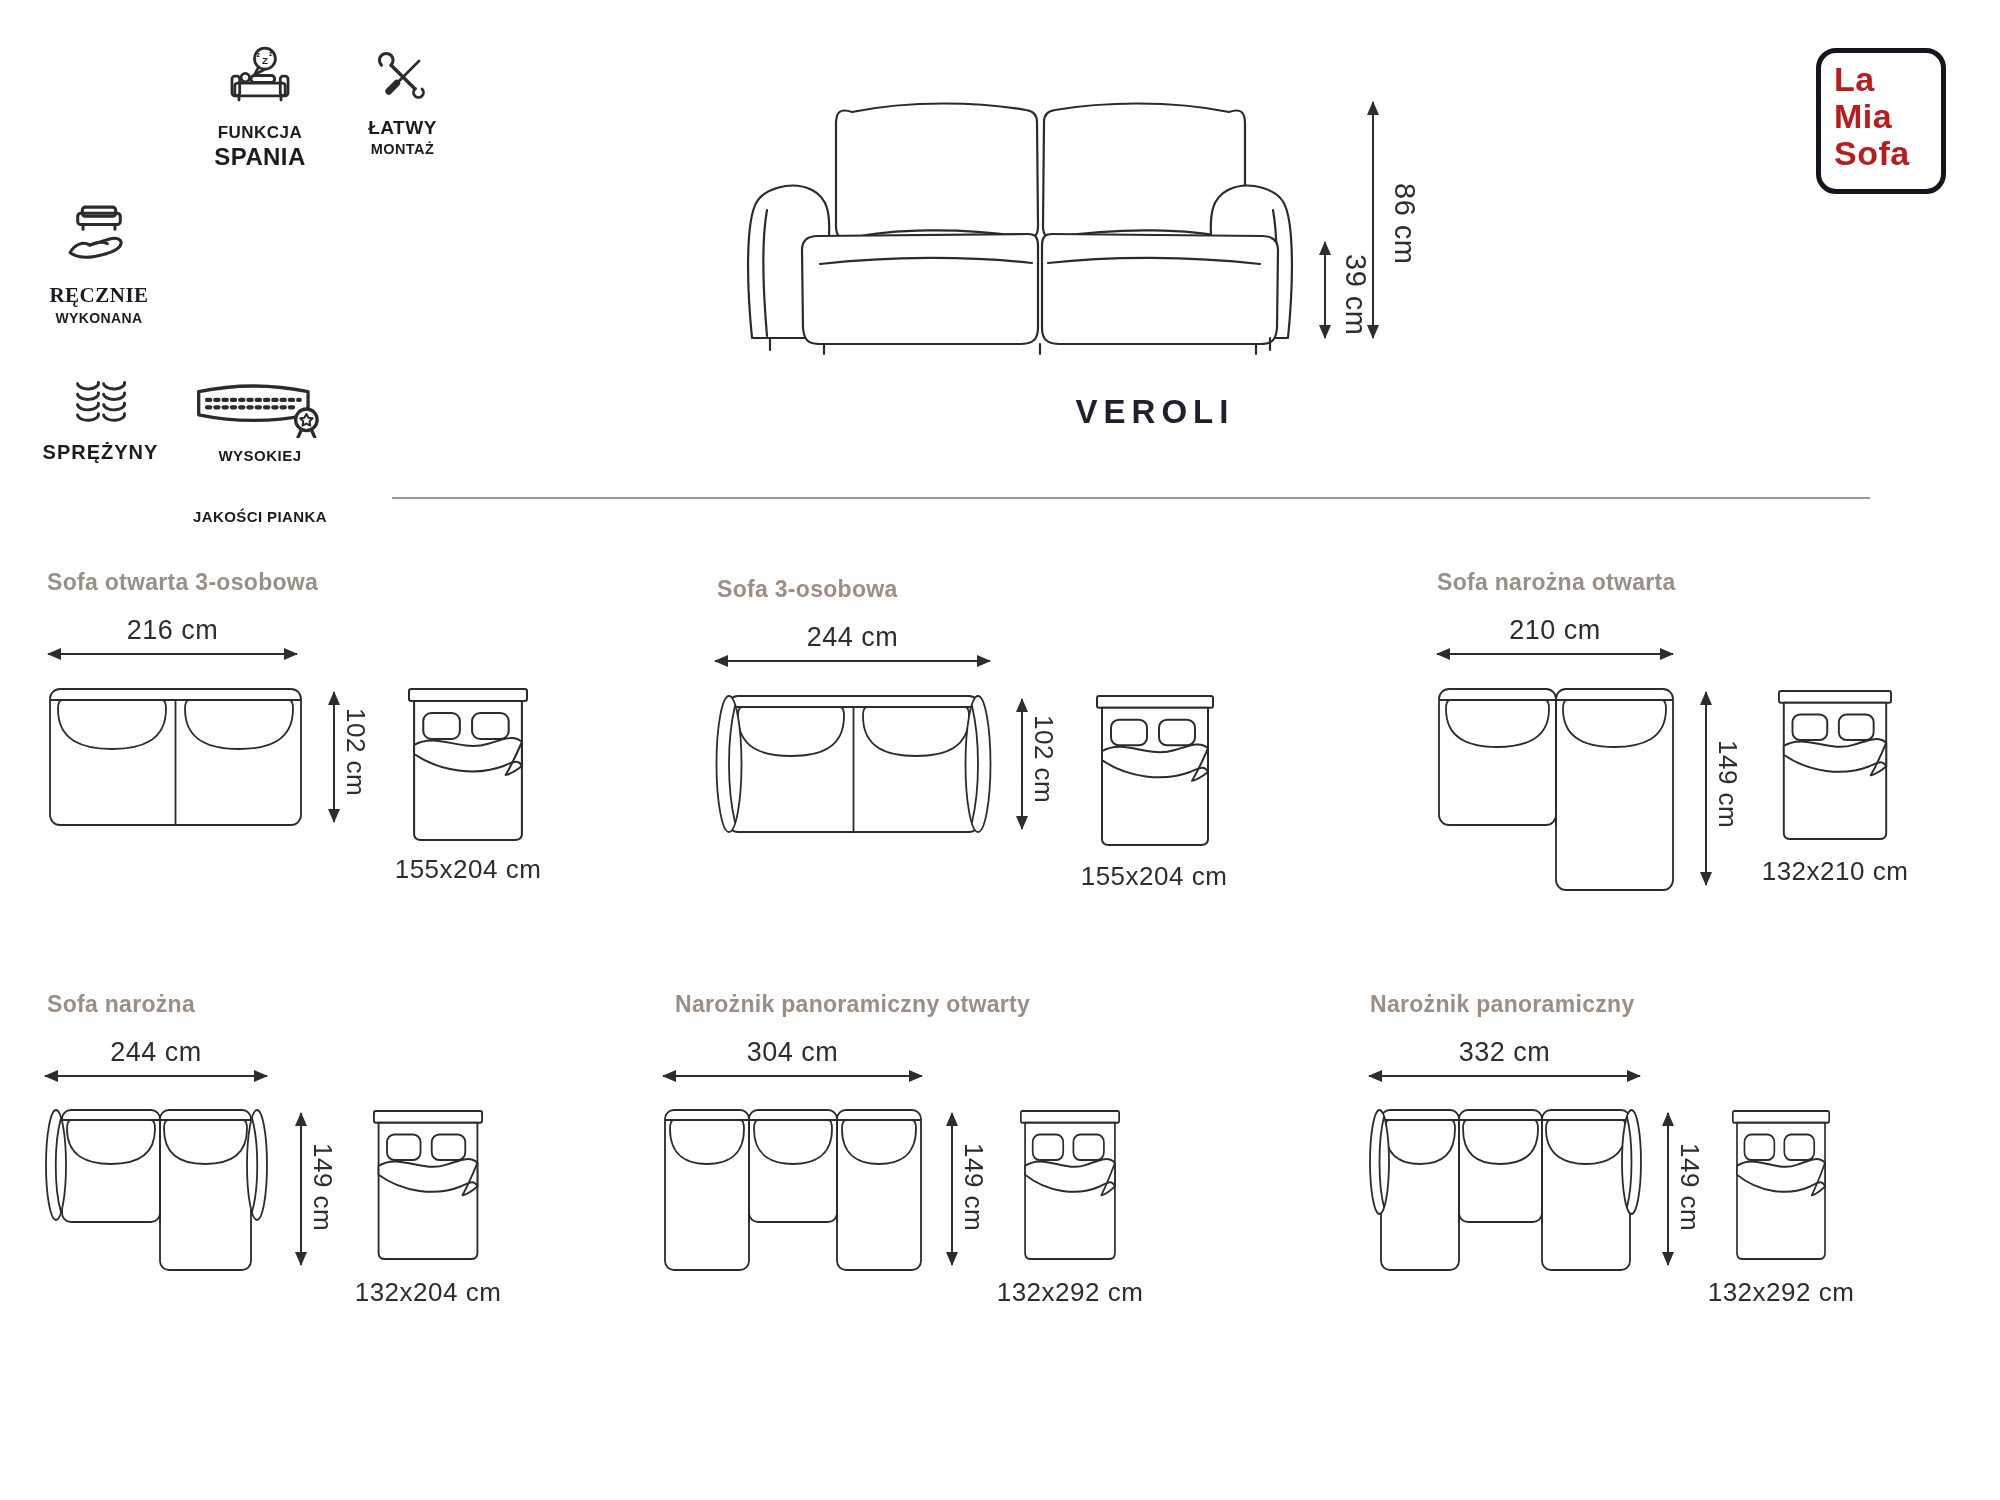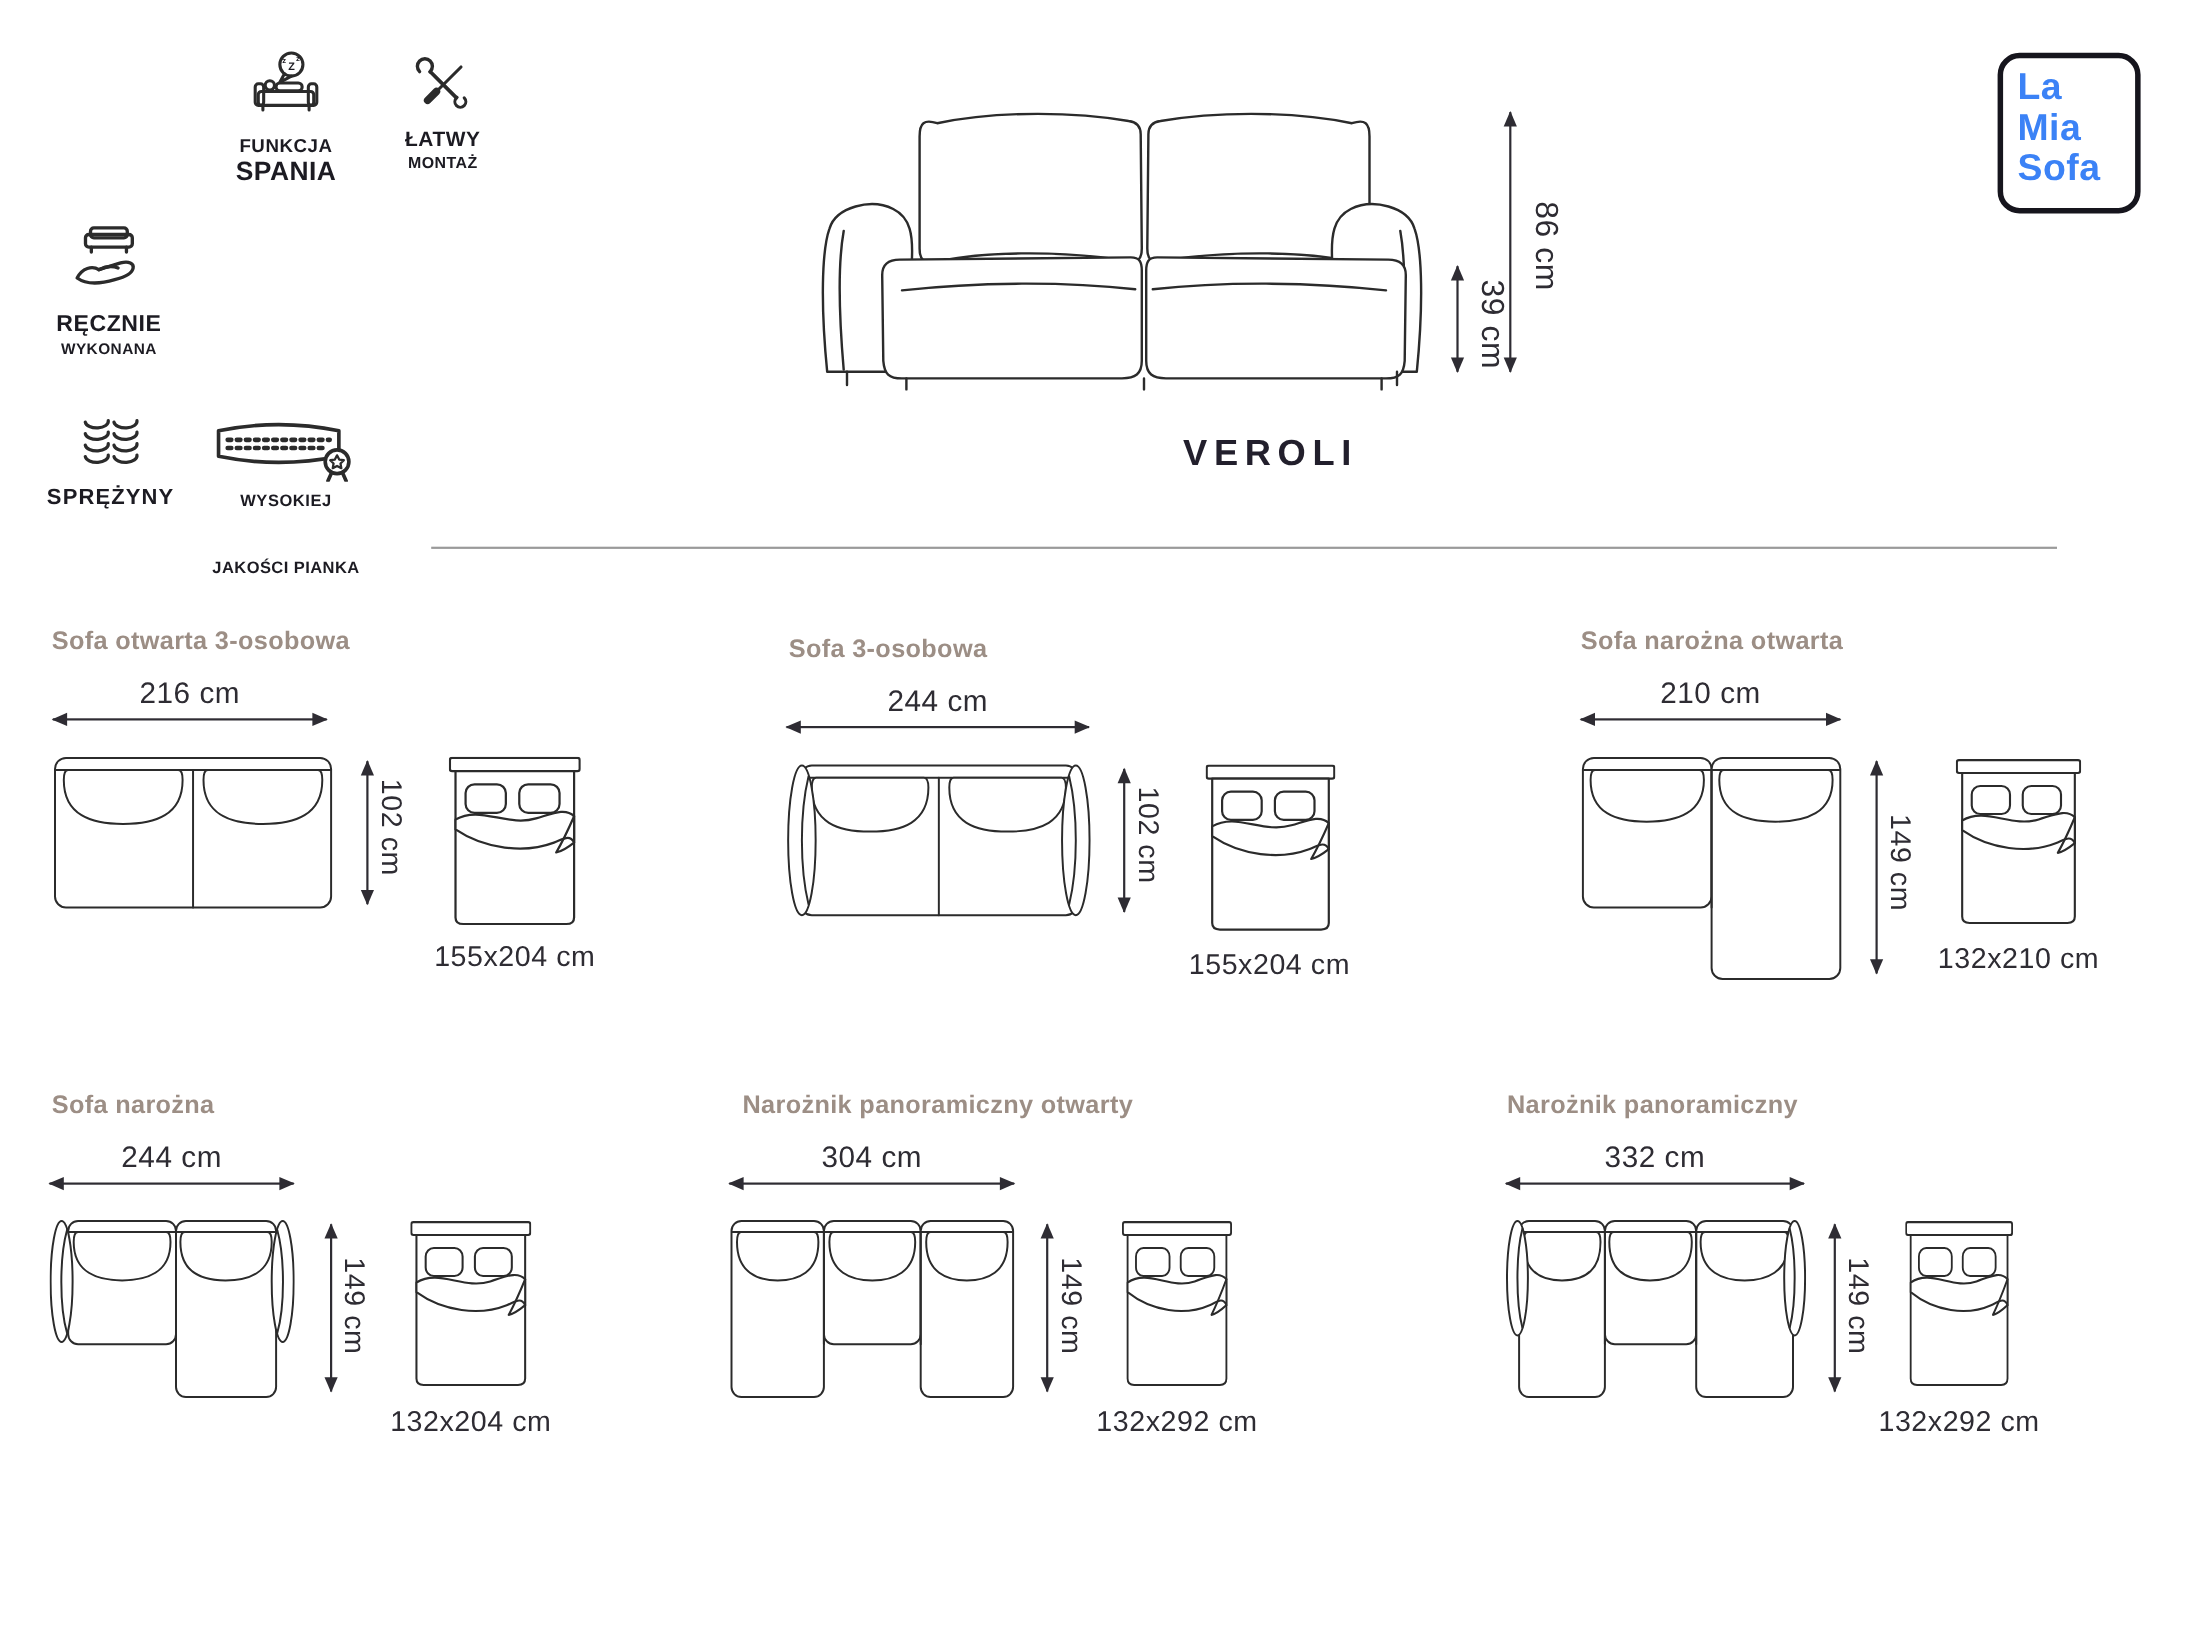--- a/index.html
+++ b/index.html
@@ -13,29 +13,29 @@
   .fillw   { fill:#fff; }
 
   
   .feature { position:absolute; text-align:center; color:#1c1b22; }
   .feature svg { margin:0 auto; }
   .f-l1 { font-weight:700; letter-spacing:.5px; margin-top:9px; }
   .f-l2 { font-weight:600; letter-spacing:.4px; margin-top:2px; }
   .f0 .f-l1{font-size:22px;} .f0 .f-l2{font-size:13.5px;}
   .f1 .f-l1{font-size:17px;font-weight:600;} .f1 .f-l2{font-size:24px;font-weight:700;margin-top:0;}
   .f2 .f-l1{font-size:19px;} .f2 .f-l2{font-size:14.5px;font-weight:700;}
-  .f3 .f-l1{font-size:21px;} .f3 .f-l2{font-size:14px;}
+  .f3 .f-l1{font-size:21px;font-family:Liberation Serif, serif;} .f3 .f-l2{font-size:14px;}
   .f4 .f-l1{font-size:20px;} .f4 .f-l2{font-size:20px;font-weight:700;}
   .f5 .f-l1{font-size:20px;letter-spacing:1px;}
   .f6 .f-l1{font-size:15px;} .f6 .f-l2{font-size:15px;font-weight:700;margin-top:44px;}
 
   
   .logo { position:absolute; left:1816px; top:48px; width:130px; height:146px;
           border:5px solid #16151d; border-radius:20px; padding:8px 0 0 13px; }
-  .logo div { font-size:34px; font-weight:700; line-height:37px; color:#3b82f6; letter-spacing:.5px; }
+  .logo div { font-size:34px; font-weight:700; line-height:37px; color:#b91c1c; letter-spacing:.5px; }
 
   
   .hero-title { position:absolute; left:1005px; top:393px; width:300px; text-align:center;
                 font-size:33px; font-weight:600; letter-spacing:6px; color:#221f2c; }
   .divider { position:absolute; left:392px; top:497px; width:1478px; height:2px; background:#9a9a9a; }
 
   
   .h-arrow { position:absolute; height:0; border-top:2px solid #2e2c33; }
   .h-arrow::before, .h-arrow::after { content:""; position:absolute; width:0; height:0; top:-7px;
     border-top:6px solid transparent; border-bottom:6px solid transparent; }

